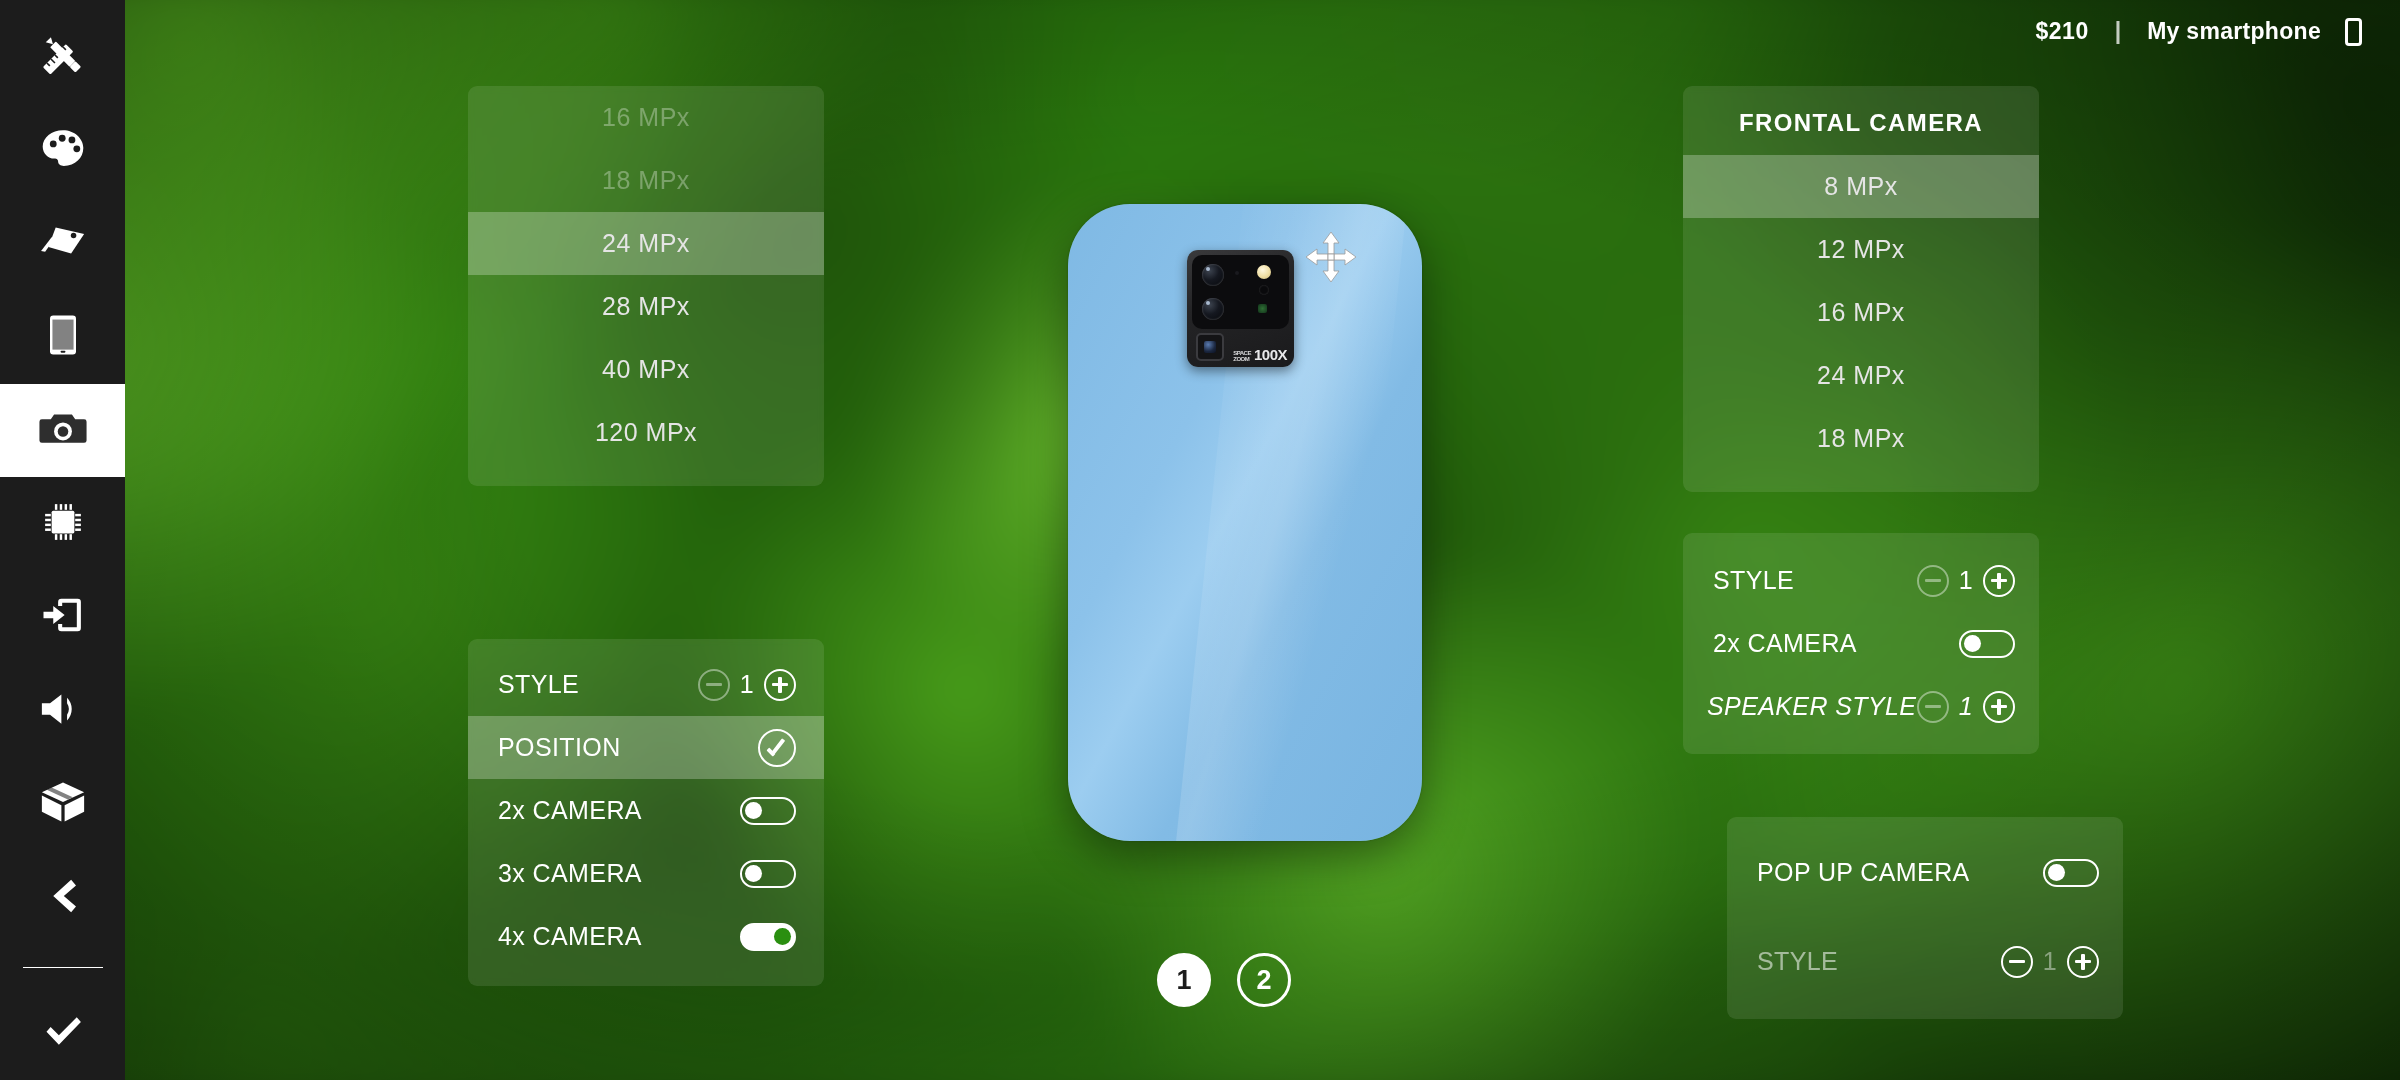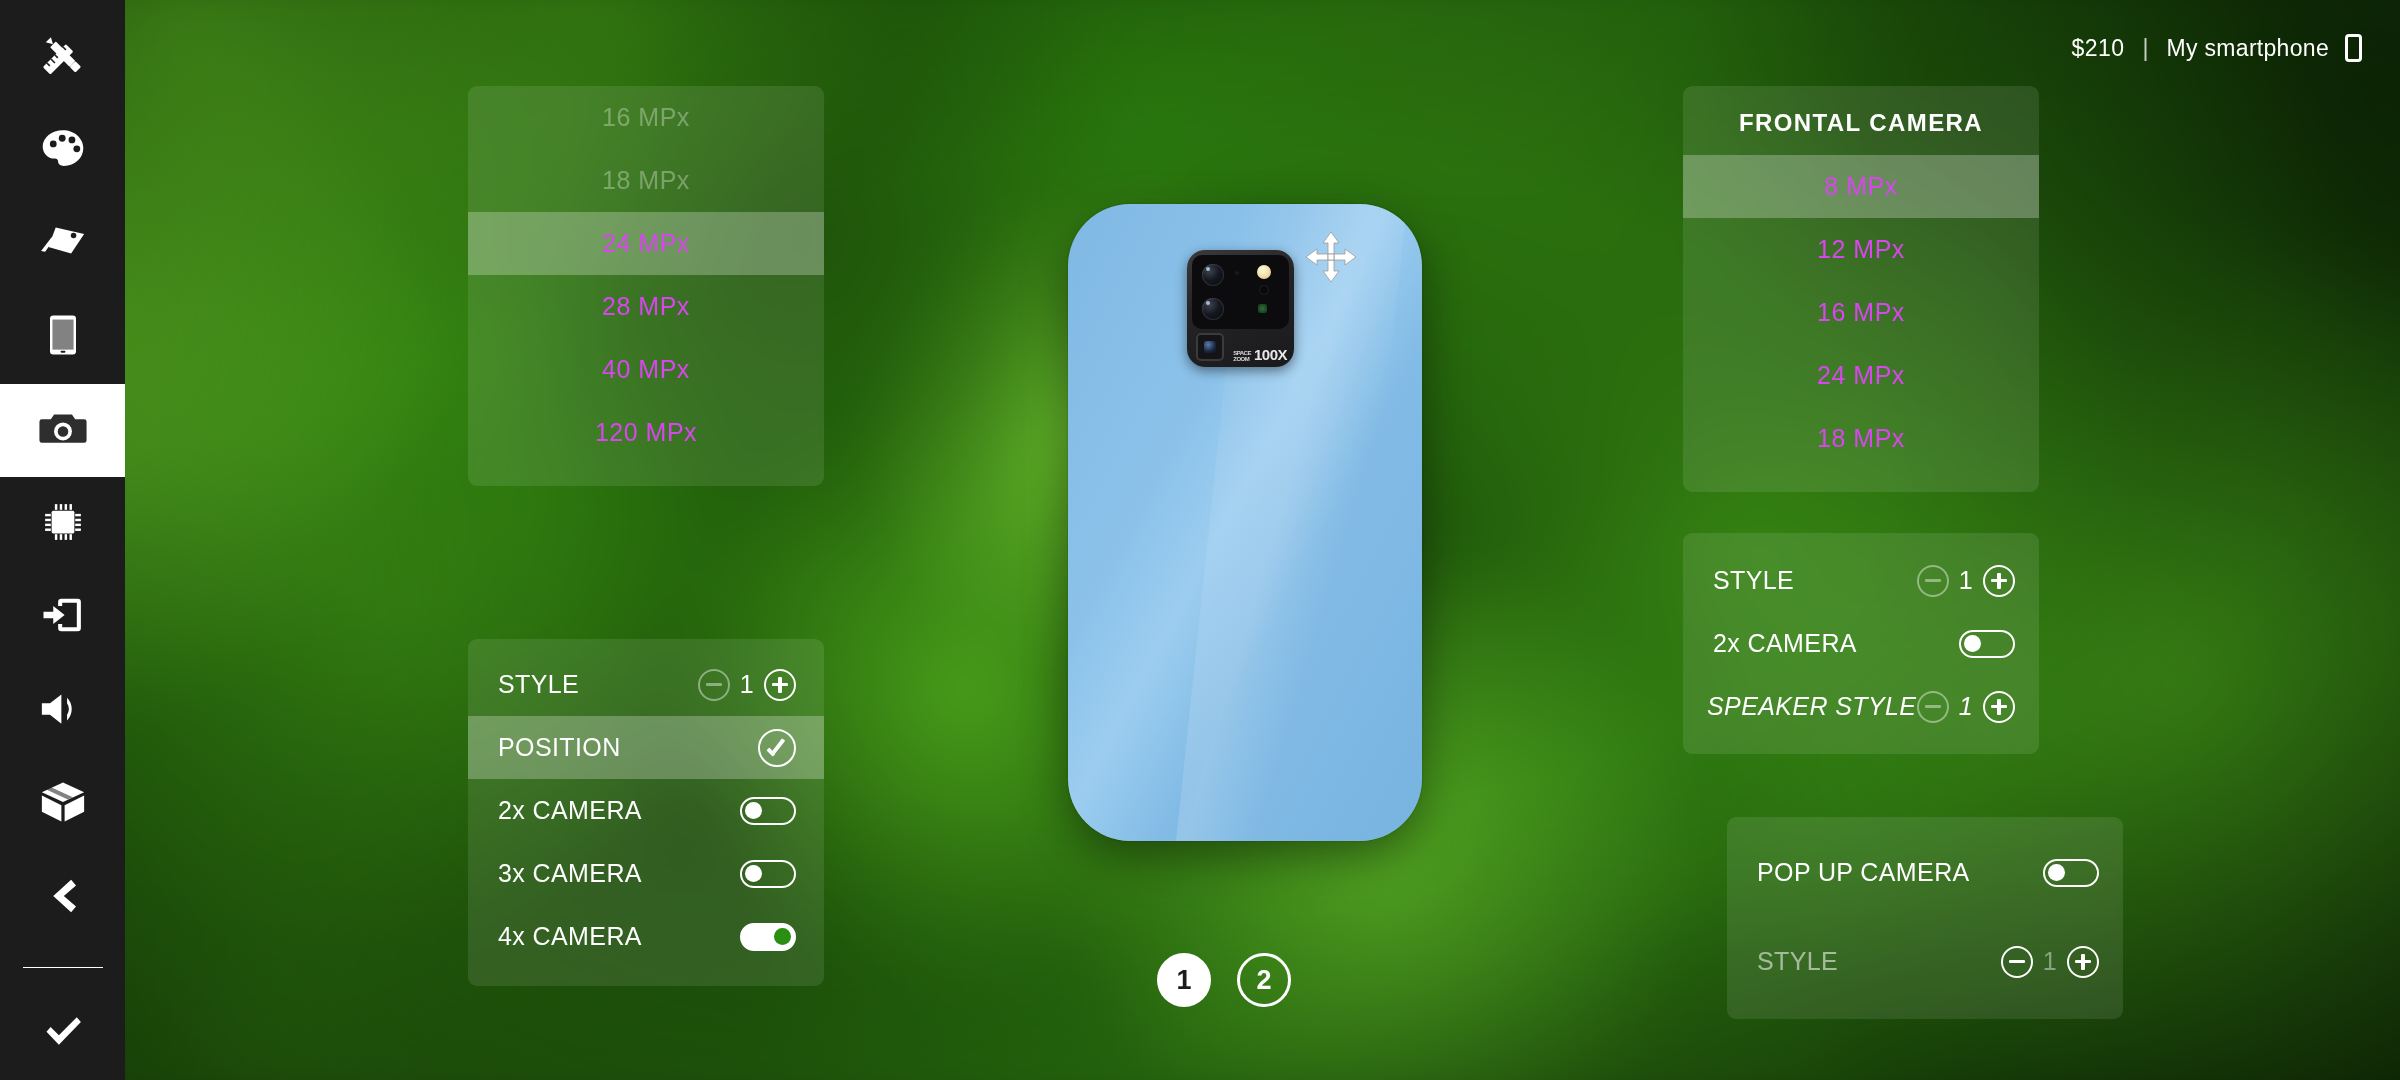--- a/index.html
+++ b/index.html
@@ -60,22 +60,23 @@
   .side-item.active svg { fill: #2e2e2e; }
   .side-divider {
     width: 80px; height: 2px; background: #ffffff; margin: 22px 0 18px 0;
   }
   .side-item.small svg { width: 44px; height: 44px; }
 
   
   .header {
     position: absolute; top: 0; right: 0;
     height: 62px; padding-right: 38px;
-    display: flex; align-items: flex-end; gap: 0;
+    display: flex; align-items: center; gap: 8px;
     z-index: 25;
+    font-weight: bold;
   }
   .hdr-price { color:#fff; font-size: 23px; letter-spacing: 0.5px; }
   .hdr-sep   { color: rgba(255,255,255,0.75); font-size: 23px; margin: 0 18px; }
   .hdr-name  { color:#fff; font-size: 23px; letter-spacing: 0.3px; }
   .hdr-phone {
     width: 17px; height: 28px; border: 3px solid #fff; border-radius: 4px;
     margin-left: 16px; margin-top: 1px;
   }
 
   
@@ -91,21 +92,21 @@
     color: #ffffff;
     font-weight: bold;
     font-size: 24px;
     letter-spacing: 1.4px;
     text-align: center;
     padding: 23px 0 18px 0;
   }
   .opt-row {
     height: 63px;
     display: flex; align-items: center; justify-content: center;
-    color: #d946ef;
+    color: #e5e5e5;
     font-size: 25px;
     letter-spacing: 0.5px;
     cursor: pointer;
   }
   .opt-row.selected { background: rgba(255,255,255,0.26); }
   .opt-row.disabled { color: rgba(255,255,255,0.32); cursor: default; }
   .panel-pad-bottom { height: 22px; }
 
   
   .ctl-row {
@@ -179,21 +180,21 @@
     box-shadow: 0 16px 46px rgba(0,0,0,0.42), 0 0 2px rgba(0,0,0,0.25);
     position: relative; overflow: hidden;
   }
   .phone-gloss {
     position: absolute; top: -6%; left: 40%; width: 46%; height: 112%;
     background: linear-gradient(100deg, rgba(255,255,255,0.0) 0%, rgba(255,255,255,0.16) 45%, rgba(255,255,255,0.0) 70%);
     transform: rotate(6deg);
   }
   .cam-module {
     position: absolute;
-    border-radius: 18px;
+    border-radius: 11px;
     background: linear-gradient(160deg,#3a3a3c 0%, #242426 40%, #1a1a1c 100%);
     box-shadow: 0 4px 12px rgba(0,0,0,0.45);
     padding: 4px;
   }
   .cam-inner {
     position: absolute; left: 5px; top: 5px; right: 5px; height: 74px;
     border-radius: 10px;
     background: #0c0c0e;
   }
   .lens {

